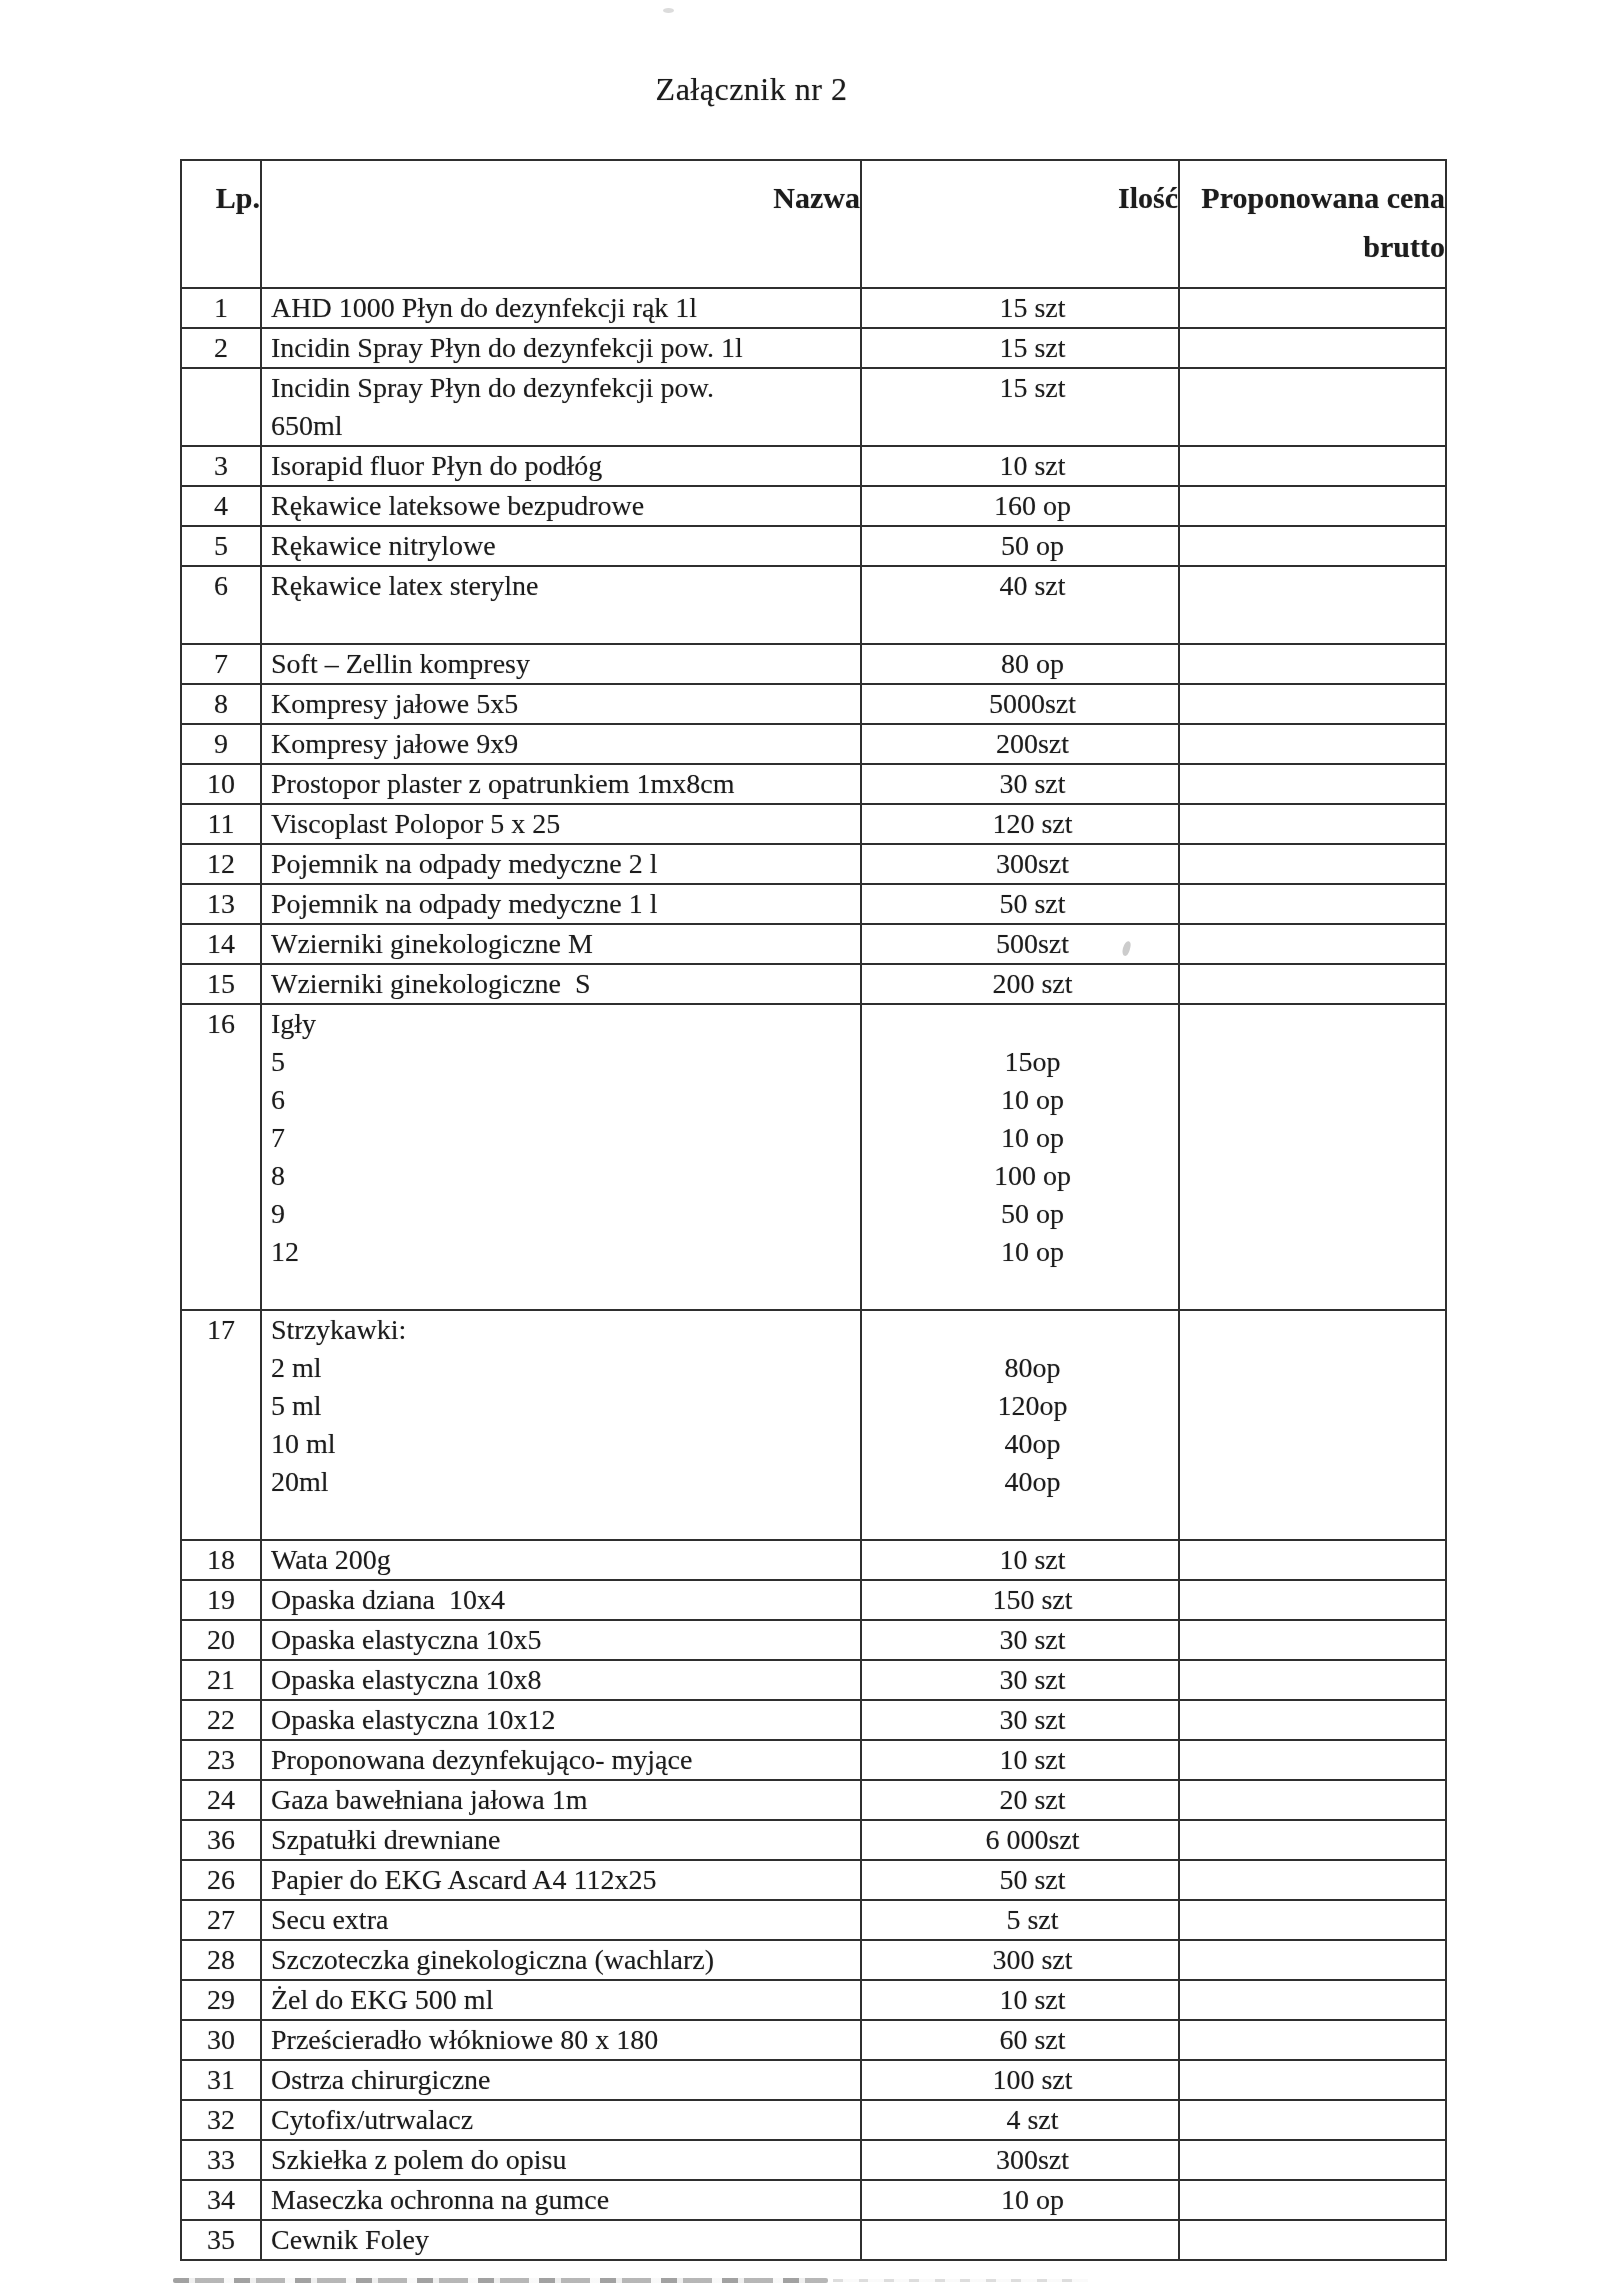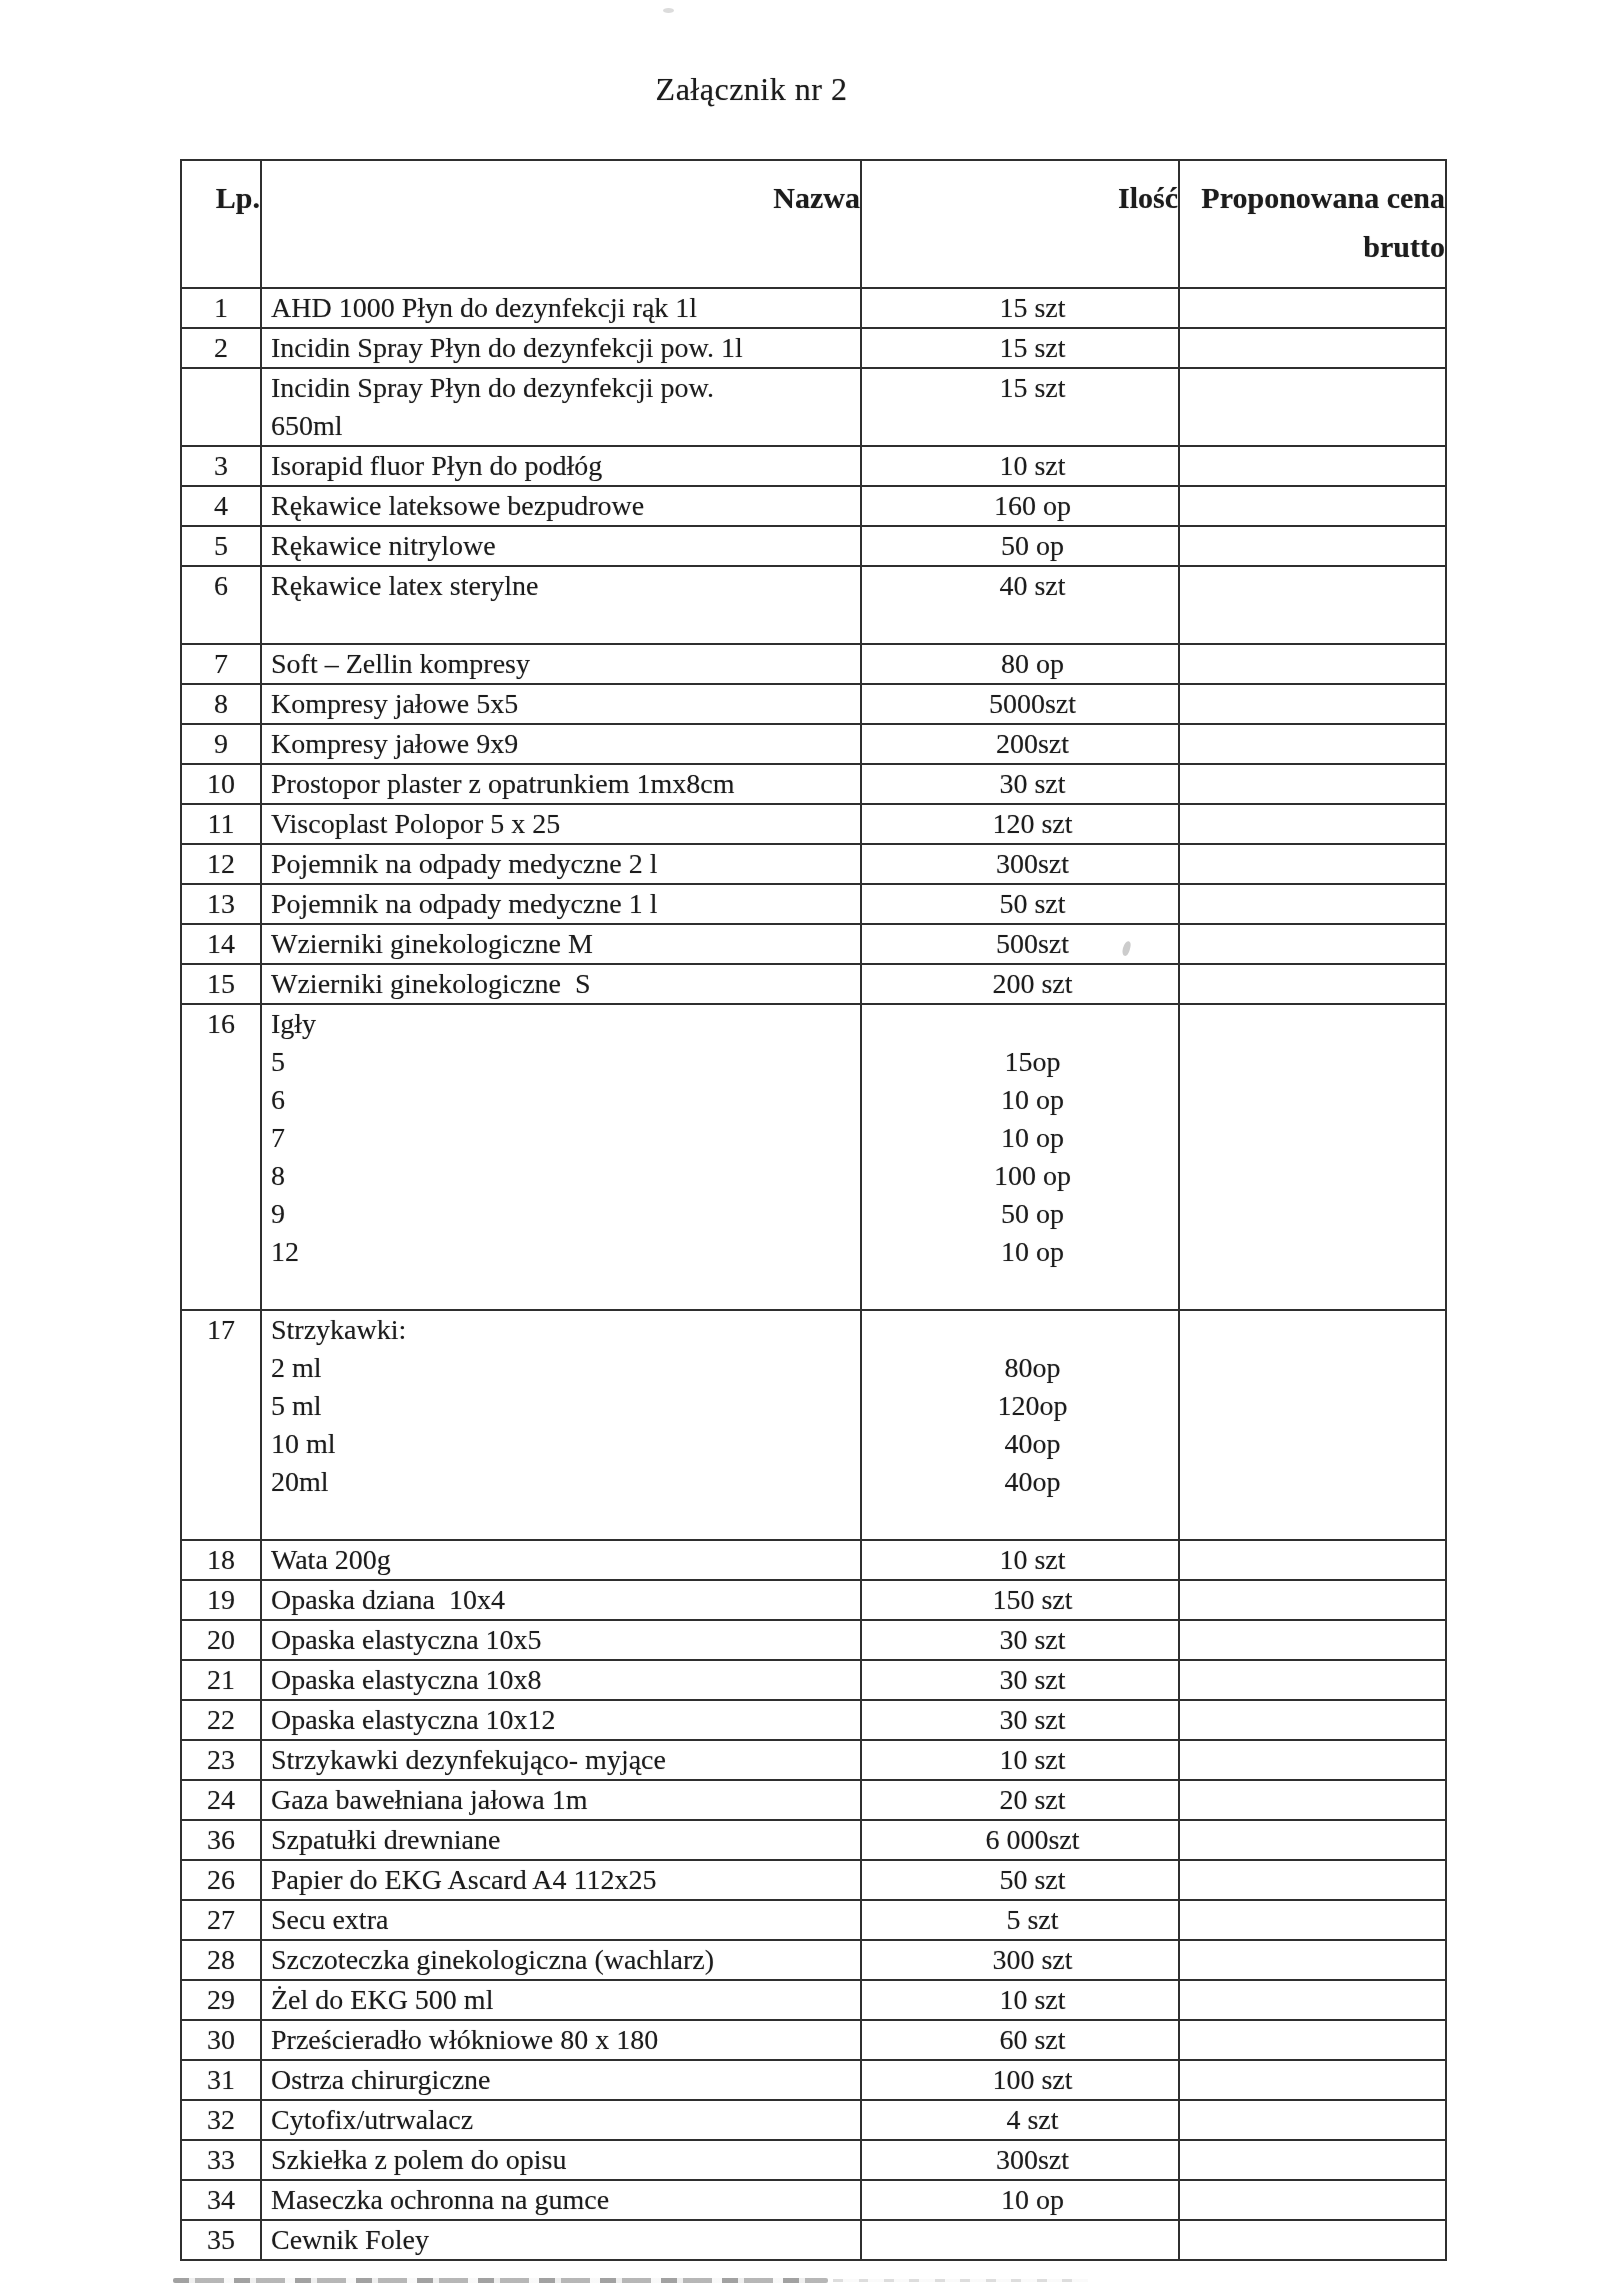--- a/index.html
+++ b/index.html
@@ -453,21 +453,21 @@
           </td>
           <td class="c-price">
             <div class="ln"></div>
           </td>
         </tr>
         <tr>
           <td class="c-lp">
             <div class="ln">23</div>
           </td>
           <td class="c-name">
-            <div class="ln">Strzykawki dezynfekująco- myjące</div>
+            <div class="ln">Proponowana dezynfekująco- myjące</div>
           </td>
           <td class="c-qty">
             <div class="ln">10 szt</div>
           </td>
           <td class="c-price">
             <div class="ln"></div>
           </td>
         </tr>
         <tr>
           <td class="c-lp">

